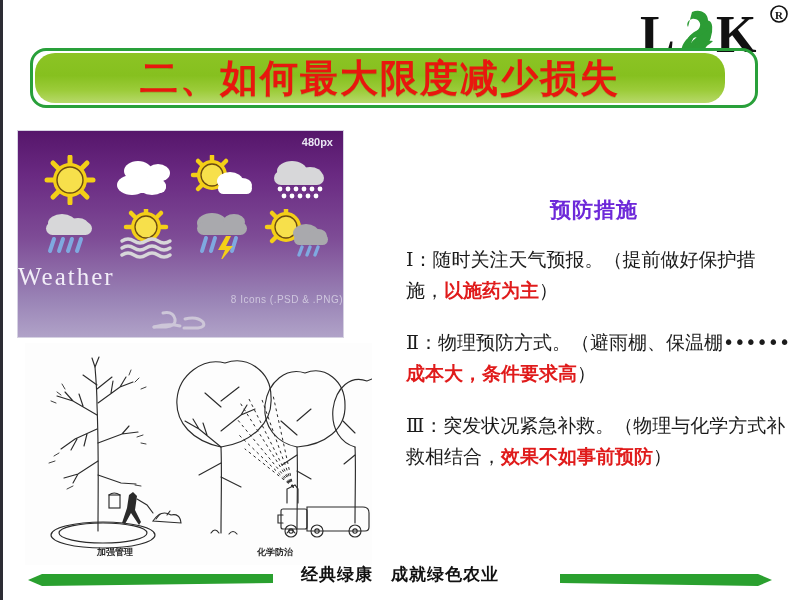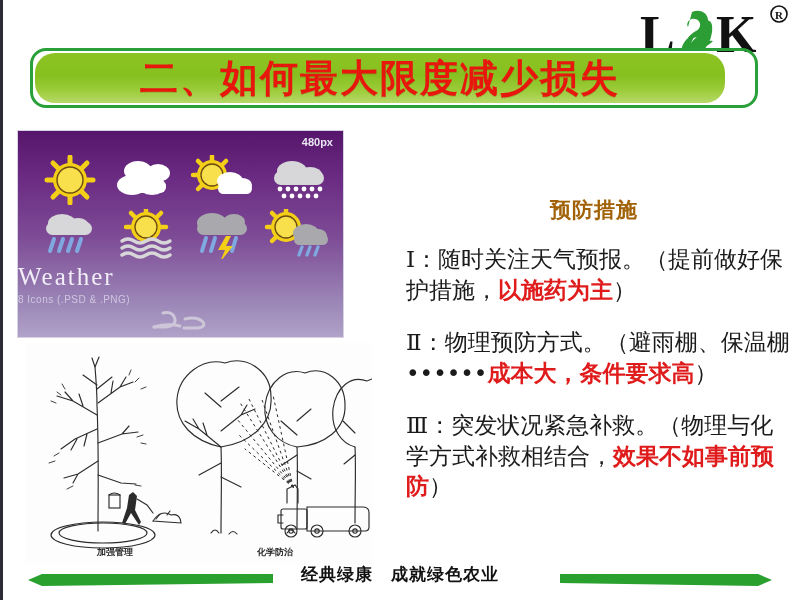--- a/index.html
+++ b/index.html
@@ -52,48 +52,48 @@
     font-family:"Liberation Sans",sans-serif;
   }
   .wx-grid{position:absolute;left:14px;top:24px;width:300px;height:104px;}
   .wx-cell{position:absolute;width:76px;height:50px;}
   .wx-title{
     position:absolute;left:0;right:0;top:132px;text-align:left;
     color:#f2eef8;font-family:"Liberation Serif","DejaVu Serif",serif;
     font-size:25px;letter-spacing:2px;
   }
   .wx-sub{
-    position:absolute;left:0;right:0;top:163px;text-align:left;
+    position:absolute;left:0;right:0;top:163px;text-align:right;
     color:#cfc6de;font-size:10px;letter-spacing:.5px;
     font-family:"Liberation Sans",sans-serif;
   }
   .wx-bp{position:absolute;left:0;right:0;top:178px;text-align:center;}
 
   .img-sketch{
     position:absolute;left:25px;top:343px;width:347px;height:222px;
     background:#ef4444;overflow:hidden;
   }
   .sk-cap{
     position:absolute;bottom:6px;color:#2a2a2a;font-size:9px;
     font-family:"DejaVu Sans","Liberation Sans",sans-serif;font-weight:bold;
   }
   .sk-cap.left{left:72px;}
   .sk-cap.right{left:232px;}
 
   
   .right-col{position:absolute;left:396px;top:196px;width:396px;}
   .pm-head{
-    text-align:center;color:#a16207;
+    text-align:center;color:#6d28d9;
     font-family:"DejaVu Sans","Liberation Sans",sans-serif;
     font-size:21px;font-weight:bold;letter-spacing:1px;margin-bottom:20px;
   }
   .pm-item{
     color:#1b1b1b;
     font-family:"DejaVu Sans","Liberation Sans",sans-serif;
-    font-size:23px;line-height:30px;margin-bottom:22px;
+    font-size:19px;line-height:30px;margin-bottom:22px;
     padding-left:10px;text-indent:0;
   }
   .pm-item .num{font-family:"Liberation Serif","DejaVu Serif",serif;}
   .hl{color:#e01b1b;font-weight:bold;}
 
   
   .footer{position:absolute;left:0;top:560px;width:800px;height:32px;}
   .foot-bar-l{position:absolute;left:28px;top:12px;}
   .foot-bar-r{position:absolute;left:560px;top:12px;}
   .foot-text{

